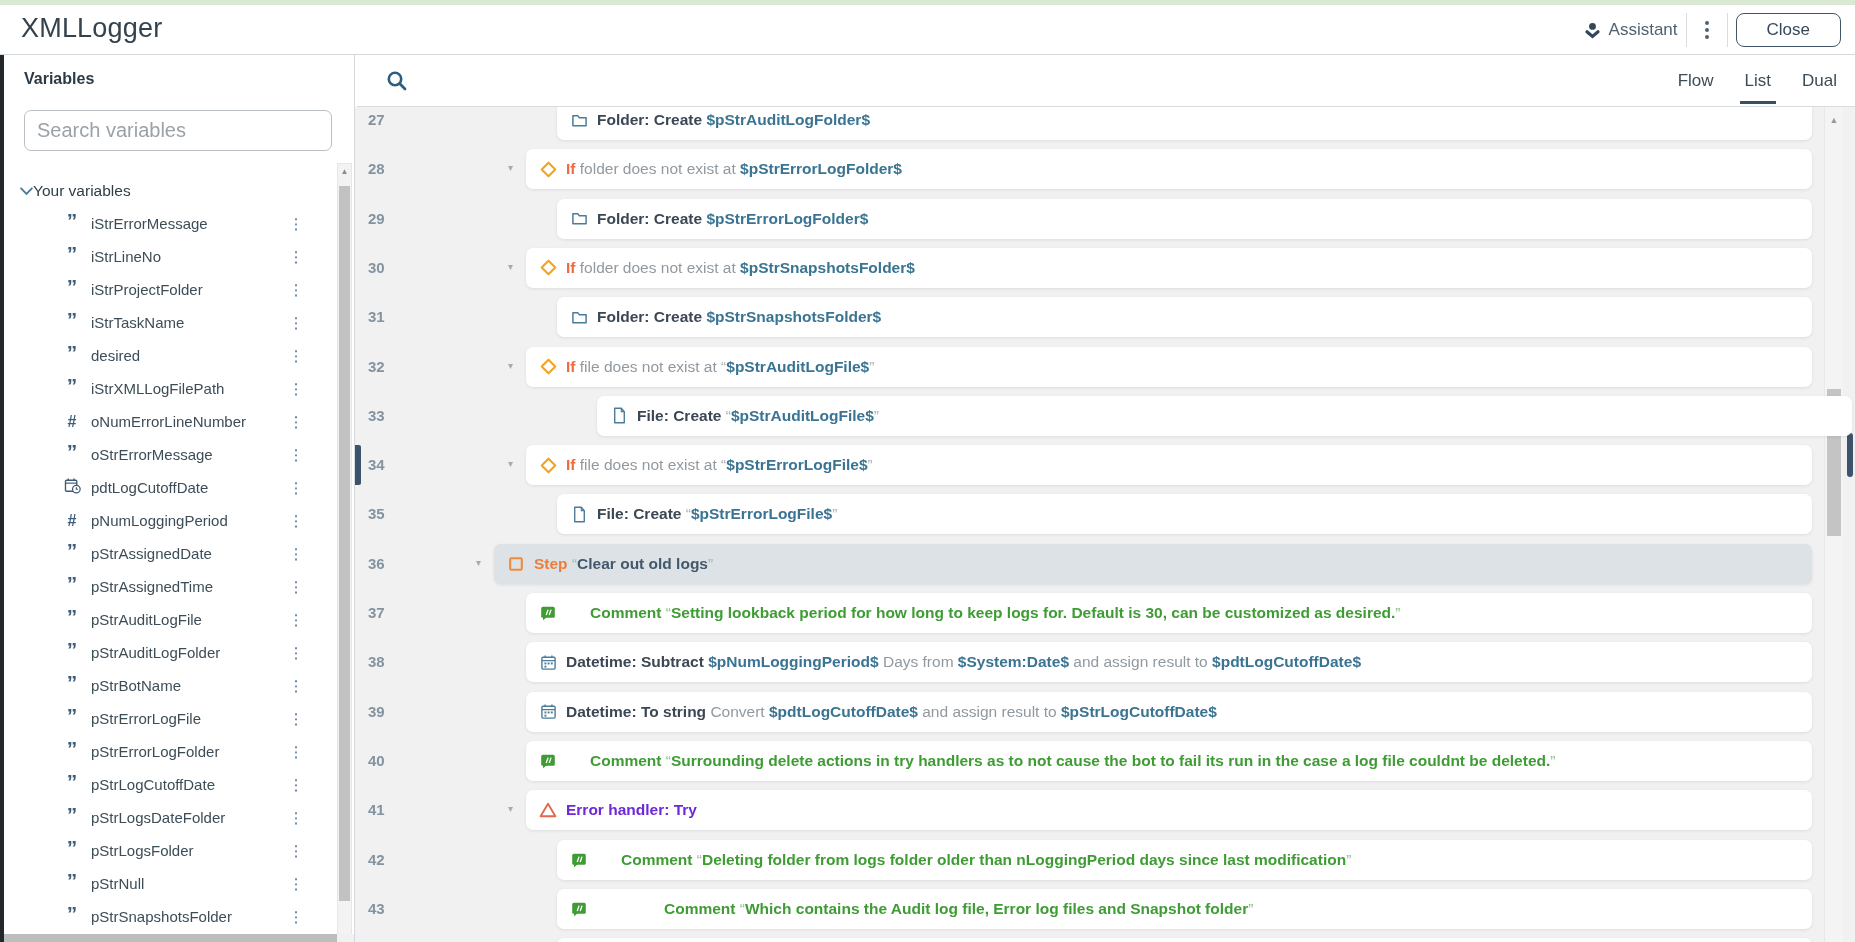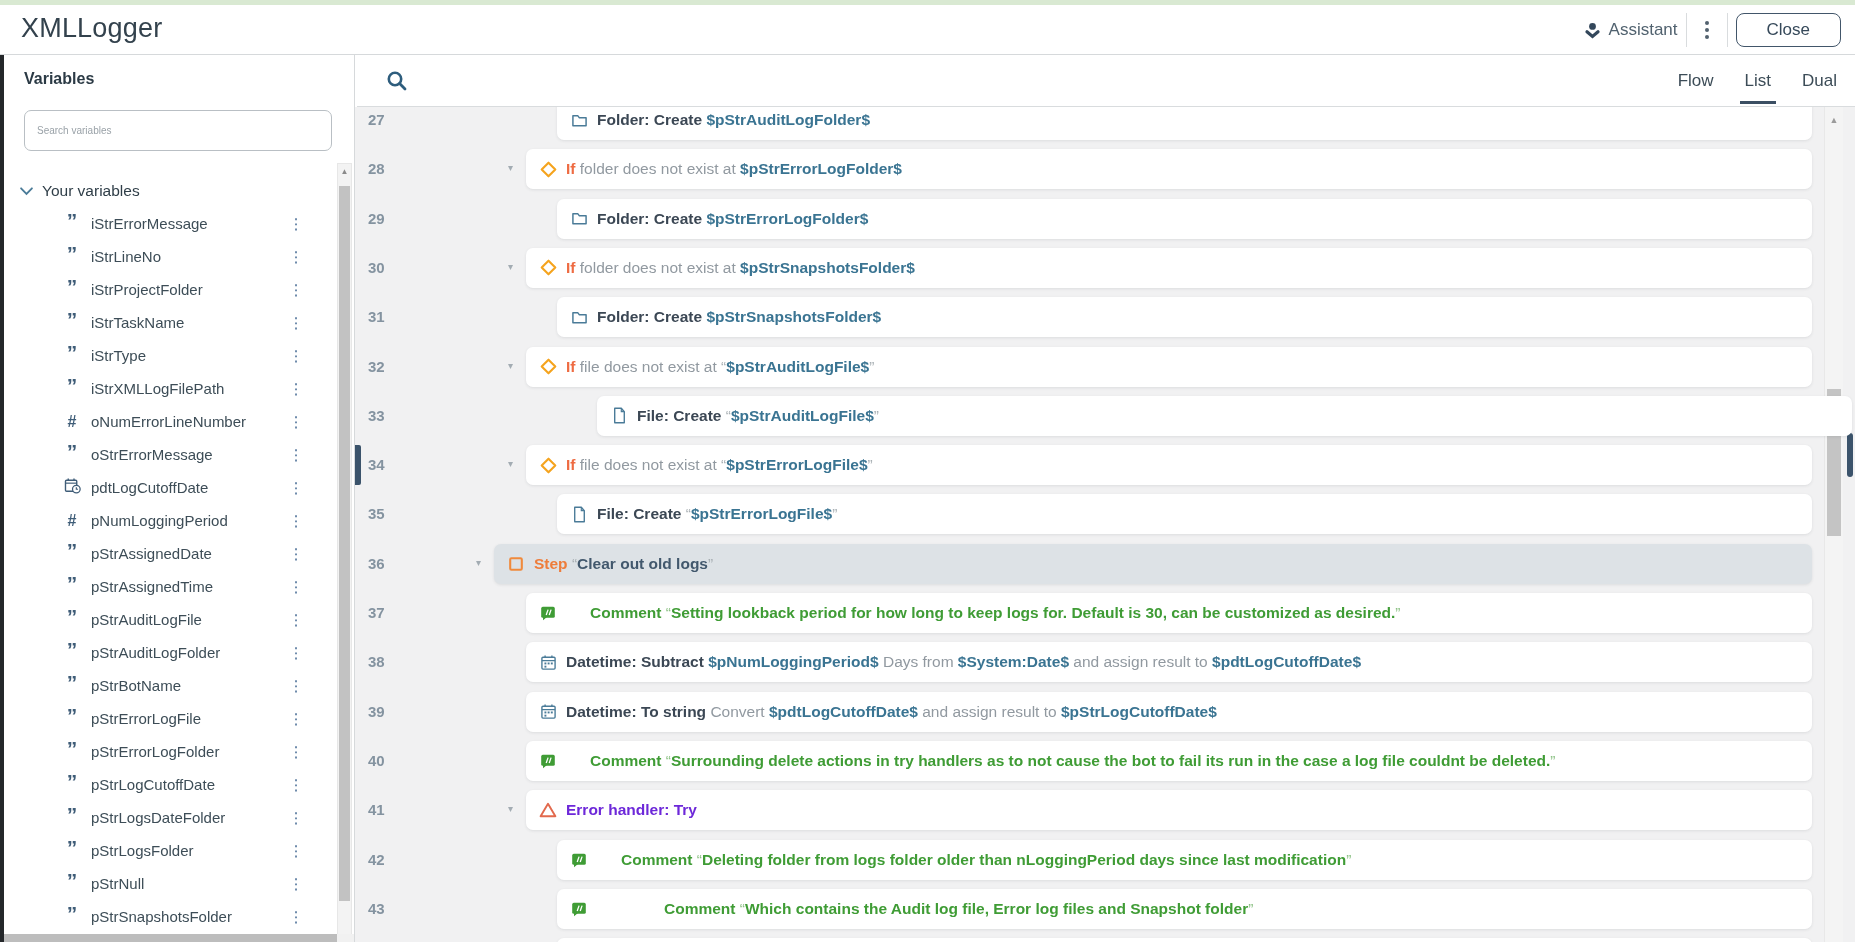--- a/index.html
+++ b/index.html
@@ -11,23 +11,23 @@
   .assistant{display:flex;align-items:center;gap:8px;color:#51626f;font-size:17px;cursor:pointer;}
   .vdiv{width:1px;height:34px;background:#d9dcde;}
   .kebab{display:flex;flex-direction:column;gap:3px;padding:6px 10px;cursor:pointer;}
   .kebab i{width:4px;height:4px;border-radius:50%;background:#52616e;}
   .close-btn{font-family:"Liberation Sans",sans-serif;font-size:17px;color:#36495a;background:#fff;border:1.5px solid #42566a;border-radius:8px;padding:6px 30px;cursor:pointer;}
   .left-strip{position:absolute;left:0;top:55px;width:4px;height:887px;background:#24272a;}
 
   
   aside{position:absolute;left:4px;top:55px;width:351px;height:887px;background:#fff;border-right:1px solid #d6d9db;box-sizing:border-box;}
   .panel-title{position:absolute;left:20px;top:15px;font-size:16px;font-weight:bold;color:#2b3a45;}
-  .search-input{position:absolute;left:20px;top:55px;width:308px;height:41px;box-sizing:border-box;border:1px solid #b9bfc4;border-radius:7px;padding:0 12px;font-size:10px;color:#3d4d57;font-family:"Liberation Sans",sans-serif;outline:none;}
+  .search-input{position:absolute;left:20px;top:55px;width:308px;height:41px;box-sizing:border-box;border:1px solid #b9bfc4;border-radius:7px;padding:0 12px;font-size:20px;color:#3d4d57;font-family:"Liberation Sans",sans-serif;outline:none;}
   .search-input::placeholder{color:#9aa2a8;}
-  .group-row{position:absolute;left:16px;top:127px;display:flex;align-items:center;gap:9px;cursor:pointer;}
+  .group-row{position:absolute;left:16px;top:127px;display:flex;align-items:center;cursor:pointer;}
   .group-row span{font-size:15.5px;color:#2f3e48;}
   .var-list{position:absolute;left:0;top:152px;width:330px;}
   .var-row{height:33px;display:flex;align-items:center;}
   .var-icn{width:26px;margin-left:55px;display:flex;align-items:center;justify-content:center;flex:none;}
   .q-glyph{font-size:21px;font-weight:bold;color:#3f5d78;line-height:10px;height:16px;}
   .h-glyph{font-size:16px;font-weight:bold;color:#3f5d78;}
   .var-label{font-size:15px;color:#3d4d57;margin-left:6px;flex:1 1 auto;white-space:nowrap;overflow:hidden;}
   .var-kebab{color:#4a6e96;font-size:15px;letter-spacing:0;width:20px;text-align:center;cursor:pointer;flex:none;margin-right:28px;}
   .sb-vscroll{position:absolute;left:333px;top:108px;width:15px;height:772px;background:#f3f3f3;border:1px solid #e7e7e7;box-sizing:border-box;}
   .sb-varrow{position:absolute;left:0;top:3px;width:13px;text-align:center;font-size:8px;color:#8a8a8a;}
@@ -138,21 +138,21 @@
             <span class="q-glyph">”</span>
           </span>
     <span class="var-label">iStrTaskName</span>
     <span class="var-kebab">⋮</span>
   </div>
 
   <div class="var-row">
     <span class="var-icn">
             <span class="q-glyph">”</span>
           </span>
-    <span class="var-label">iStrType</span>
+    <span class="var-label">desired</span>
     <span class="var-kebab">⋮</span>
   </div>
 
   <div class="var-row">
     <span class="var-icn">
             <span class="q-glyph">”</span>
           </span>
     <span class="var-label">iStrXMLLogFilePath</span>
     <span class="var-kebab">⋮</span>
   </div>

